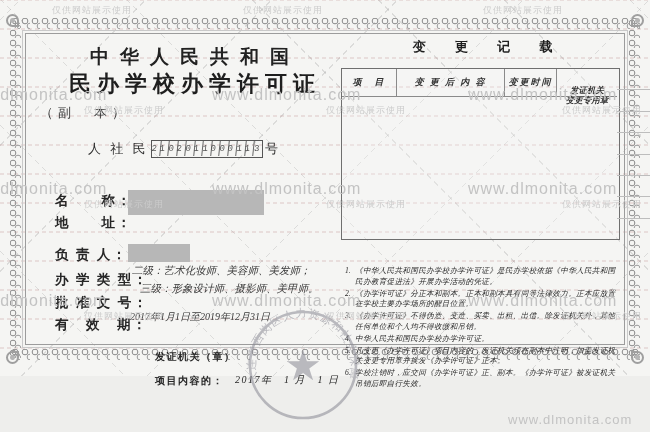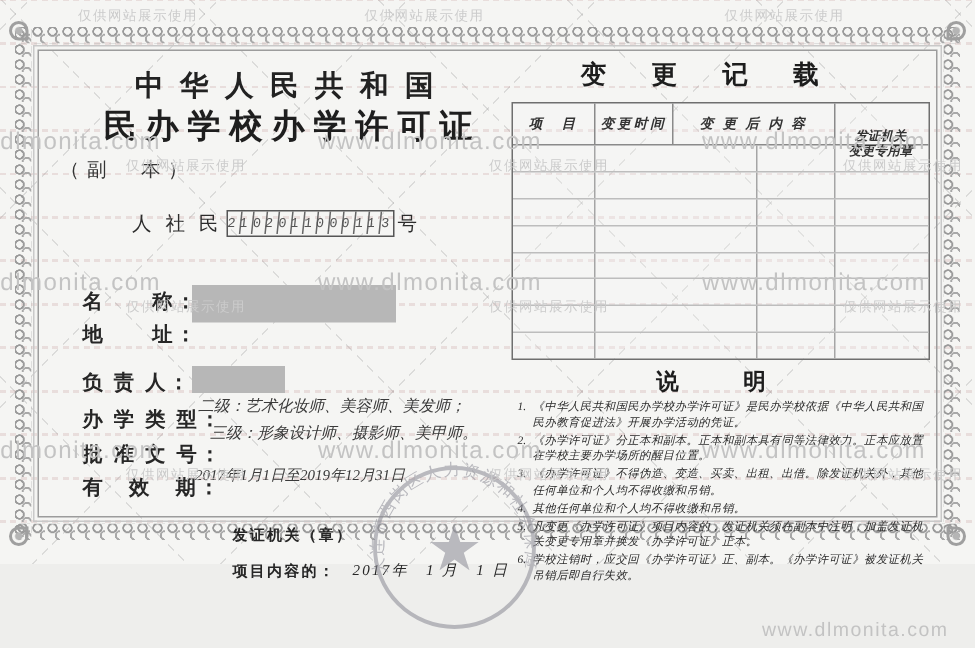--- a/index.html
+++ b/index.html
@@ -73,25 +73,25 @@
   .field-label { position:absolute; left:55px; font-size:13.5px; font-weight:600; letter-spacing:2px; color:#262626; white-space:nowrap; }
   .field-value { position:absolute; font-style:italic; color:#3a3a3a; white-space:nowrap; }
 
   .redact { position:absolute; background:#b7b7b7; z-index:2; }
 
   .issue-label { position:absolute; font-size:10px; font-weight:600; letter-spacing:1.5px; color:#262626; }
 
   .seal { position:absolute; left:242px; top:304px; width:122px; height:122px; opacity:.58; z-index:4; }
 
   
-  .cr-title { position:absolute; left:348px; top:38px; width:250px; text-align:center;
-    font-size:17px; font-weight:bold; letter-spacing:13px; color:#1d1d1d; white-space:nowrap; }
+  .cr-title { position:absolute; left:364px; top:38px; width:250px; text-align:center;
+    font-size:13px; font-weight:bold; letter-spacing:13px; color:#1d1d1d; white-space:nowrap; }
 
   .cr-table { position:absolute; left:341px; top:68px; width:279px; height:172px;
-    border:1.6px solid #6f6f6f; display:flex; flex-direction:column; background:rgba(248,248,246,.25);justify-content:space-between; }
+    border:1.6px solid #6f6f6f; display:flex; flex-direction:row; background:rgba(248,248,246,.25);justify-content:space-between; }
   .cr-head { display:flex; height:28px; border-bottom:1px solid #8a8a8a; }
   .cr-col { border-right:1px solid #8a8a8a; display:flex; flex-direction:column; align-items:center; justify-content:center;
     font-size:9px; font-style:italic; font-weight:600; letter-spacing:2px; color:#333; text-align:center; }
   .cr-col:last-child { border-right:none;margin-top:24px; }
   .cw1{width:55px;} .cw2{width:108px;} .cw3{width:52px;} .cw4{width:60px; letter-spacing:0; font-size:8.5px; line-height:10px;}
   .cr-body { flex:1; display:flex; flex-direction:column; }
   .cr-row { flex:1; display:flex; border-bottom:1px solid #bdbdbd; }
   .cr-row:last-child { border-bottom:none; }
   .cr-cell { border-right:1px solid #a5a5a5; height:100%; }
   .cr-cell:last-child { border-right:none; }
@@ -202,22 +202,22 @@
         <textPath href="#sealArc" startOffset="2">大连市西岗区人力资源和社会保障局</textPath>
       </text>
       <text x="61" y="76" text-anchor="middle" font-size="42" fill="#8e8e98">★</text>
     </svg>
 
     <div class="cr-title">变 更 记 载</div>
 
     <div class="cr-table">
       <div class="cr-head">
         <div class="cr-col cw1">项　目</div>
+        <div class="cr-col cw2">变 更 后 内 容</div>
         <div class="cr-col cw3">变更时间</div>
-        <div class="cr-col cw2">变 更 后 内 容</div>
         <div class="cr-col cw4">
           <span>发证机关</span>
           <span>变更专用章</span>
         </div>
       </div>
       <div class="cr-body">
         <div class="cr-row">
             <div class="cr-cell cw1"></div>
             <div class="cr-cell cw2"></div>
             <div class="cr-cell cw3"></div>
@@ -261,37 +261,36 @@
           </div>
         <div class="cr-row">
             <div class="cr-cell cw1"></div>
             <div class="cr-cell cw2"></div>
             <div class="cr-cell cw3"></div>
             <div class="cr-cell cw4"></div>
           </div>
       </div>
     </div>
 
-    <div class="notes-title">说　明</div>
     <ul class="notes-list">
       <li>
         <span class="note-num">1.</span>
         <span class="note-text">《中华人民共和国民办学校办学许可证》是民办学校依据《中华人民共和国民办教育促进法》开展办学活动的凭证。</span>
       </li>
       <li>
         <span class="note-num">2.</span>
         <span class="note-text">《办学许可证》分正本和副本。正本和副本具有同等法律效力。正本应放置在学校主要办学场所的醒目位置。</span>
       </li>
       <li>
         <span class="note-num">3.</span>
         <span class="note-text">《办学许可证》不得伪造、变造、买卖、出租、出借。除发证机关外，其他任何单位和个人均不得收缴和吊销。</span>
       </li>
       <li>
         <span class="note-num">4.</span>
-        <span class="note-text">其他任何单位和个人均不得收缴和吊销。</span>
+        <span class="note-text">中华人民共和国民办学校办学许可证。</span>
       </li>
       <li>
         <span class="note-num">5.</span>
         <span class="note-text">凡变更《办学许可证》项目内容的，发证机关须在副本中注明，加盖发证机关变更专用章并换发《办学许可证》正本。</span>
       </li>
       <li>
         <span class="note-num">6.</span>
         <span class="note-text">学校注销时，应交回《办学许可证》正、副本。《办学许可证》被发证机关吊销后即自行失效。</span>
       </li>
     </ul>

